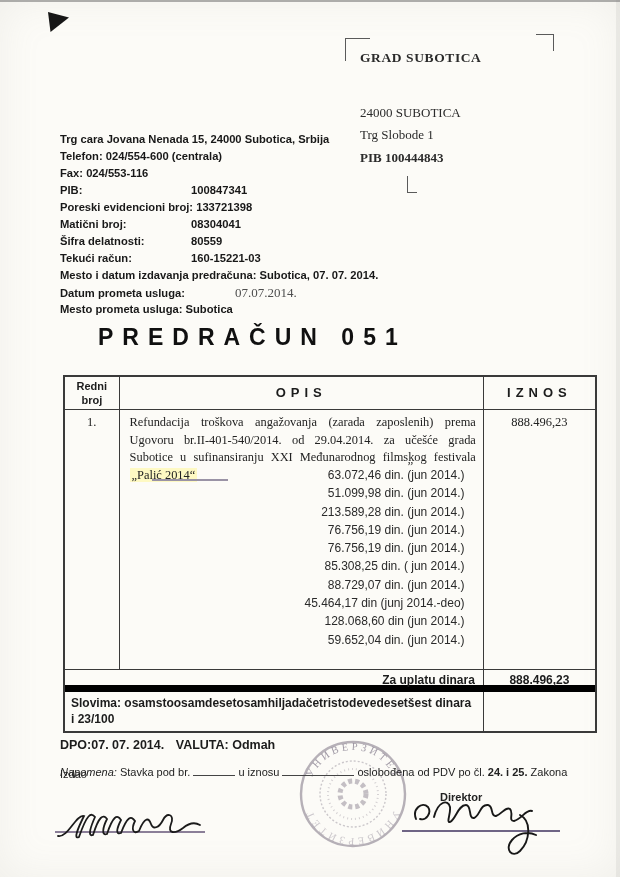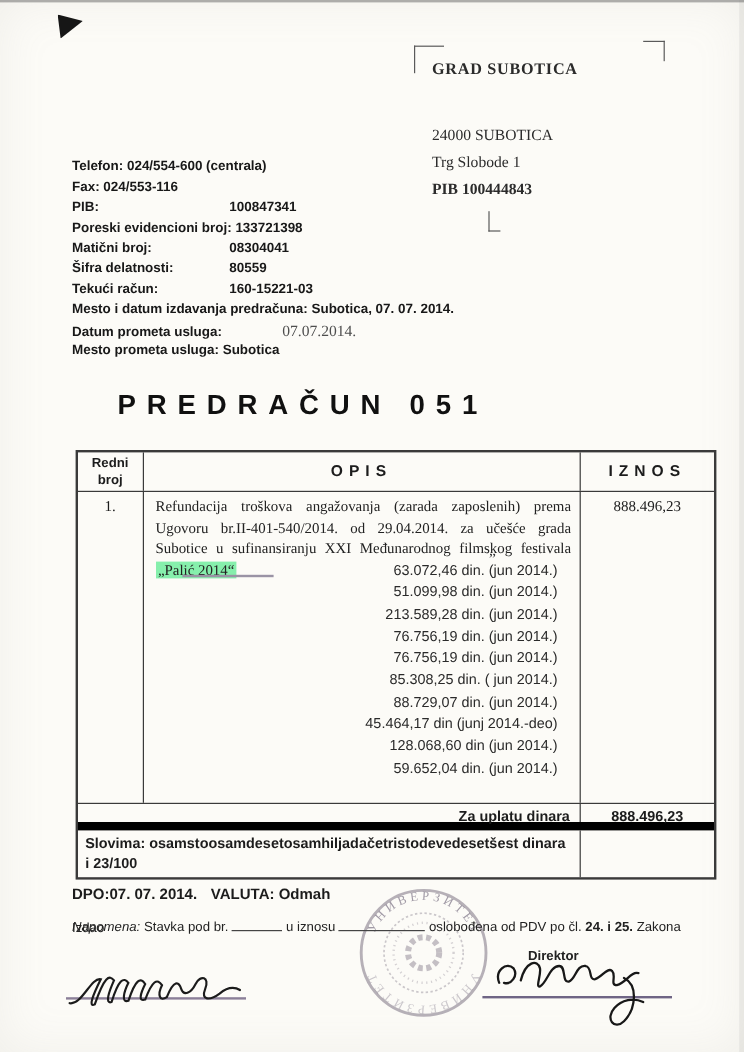--- a/index.html
+++ b/index.html
@@ -41,21 +41,21 @@
   .t-slov{height:39px;}
   .c1{width:55px;box-sizing:border-box;border-right:1px solid #3a3a3a;}
   .c2{width:367px;box-sizing:border-box;border-right:1px solid #3a3a3a;position:relative;}
   .c3{width:112px;box-sizing:border-box;}
   .cmerge{width:422px;box-sizing:border-box;border-right:1px solid #3a3a3a;}
   .h-num{font-size:11px;font-weight:bold;text-align:center;line-height:14px;padding-top:2px;}
   .h-opis,.h-iznos{font-size:13px;font-weight:bold;text-align:center;letter-spacing:5px;line-height:31px;}
   .row-num{font-family:"Liberation Serif",serif;font-size:12.5px;text-align:center;padding-top:5px;}
   .desc{font-family:"Liberation Serif",serif;font-size:12.4px;line-height:17.5px;text-align:justify;
     padding:4px 7px 0 10px;color:#222;}
-  .hl{background:#86efac;padding:0 2px;white-space:nowrap;}
+  .hl{background:#fef9c3;padding:0 2px;white-space:nowrap;}
   .stray-quote{position:absolute;left:288px;top:48px;font-family:"Liberation Serif",serif;font-size:13px;color:#333;}
   .hl-underline{position:absolute;left:32px;top:69px;width:76px;height:1.5px;background:#9a93a5;}
   .amount-top{font-family:"Liberation Serif",serif;font-size:12.5px;text-align:center;padding-top:5px;color:#222;}
   .items{position:absolute;left:60px;top:56px;width:285px;text-align:right;font-size:12px;line-height:18.3px;color:#2a2a2a;}
   .total-label{font-size:12px;font-weight:bold;text-align:right;line-height:21px;padding-right:8px;}
   .total-value{font-size:12px;font-weight:bold;text-align:center;line-height:21px;}
   .slov-cell{font-size:12px;font-weight:bold;line-height:16px;padding:3px 6px;}
   
   .dpo-line{position:absolute;left:60px;top:738px;font-size:12.5px;font-weight:bold;}
   .dpo-line .valuta{margin-left:8px;}
@@ -84,20 +84,21 @@
   <div class="mark-tr"></div>
   <div class="mark-end"></div>
   <div class="recipient">
     <div class="name">GRAD SUBOTICA</div>
     <div class="city">24000 SUBOTICA</div>
     <div class="street">Trg Slobode 1</div>
     <div class="pib">PIB 100444843</div>
   </div>
 
   <div class="supplier">
+    <div class="row">Trg cara Jovana Nenada 15, 24000 Subotica, Srbija</div>
     <div class="row">
       <span>Telefon:</span>
       <span>024/554-600 (centrala)</span>
     </div>
     <div class="row">
       <span>Fax:</span>
       <span>024/553-116</span>
     </div>
     <div class="row">
       <span class="lab-tab">PIB:</span>

